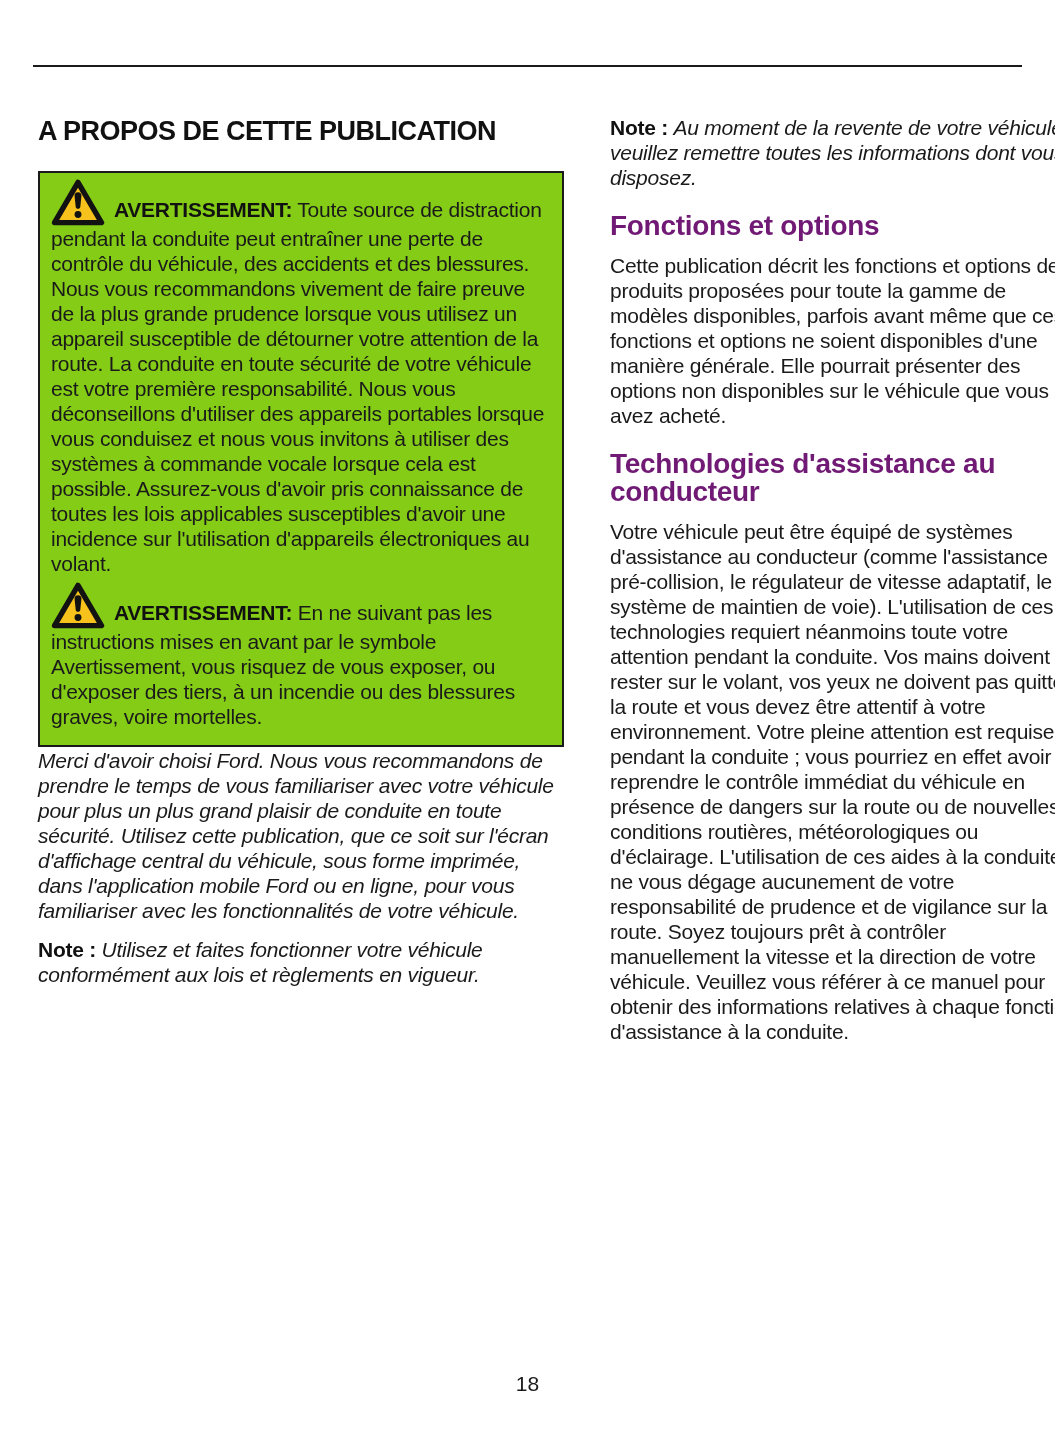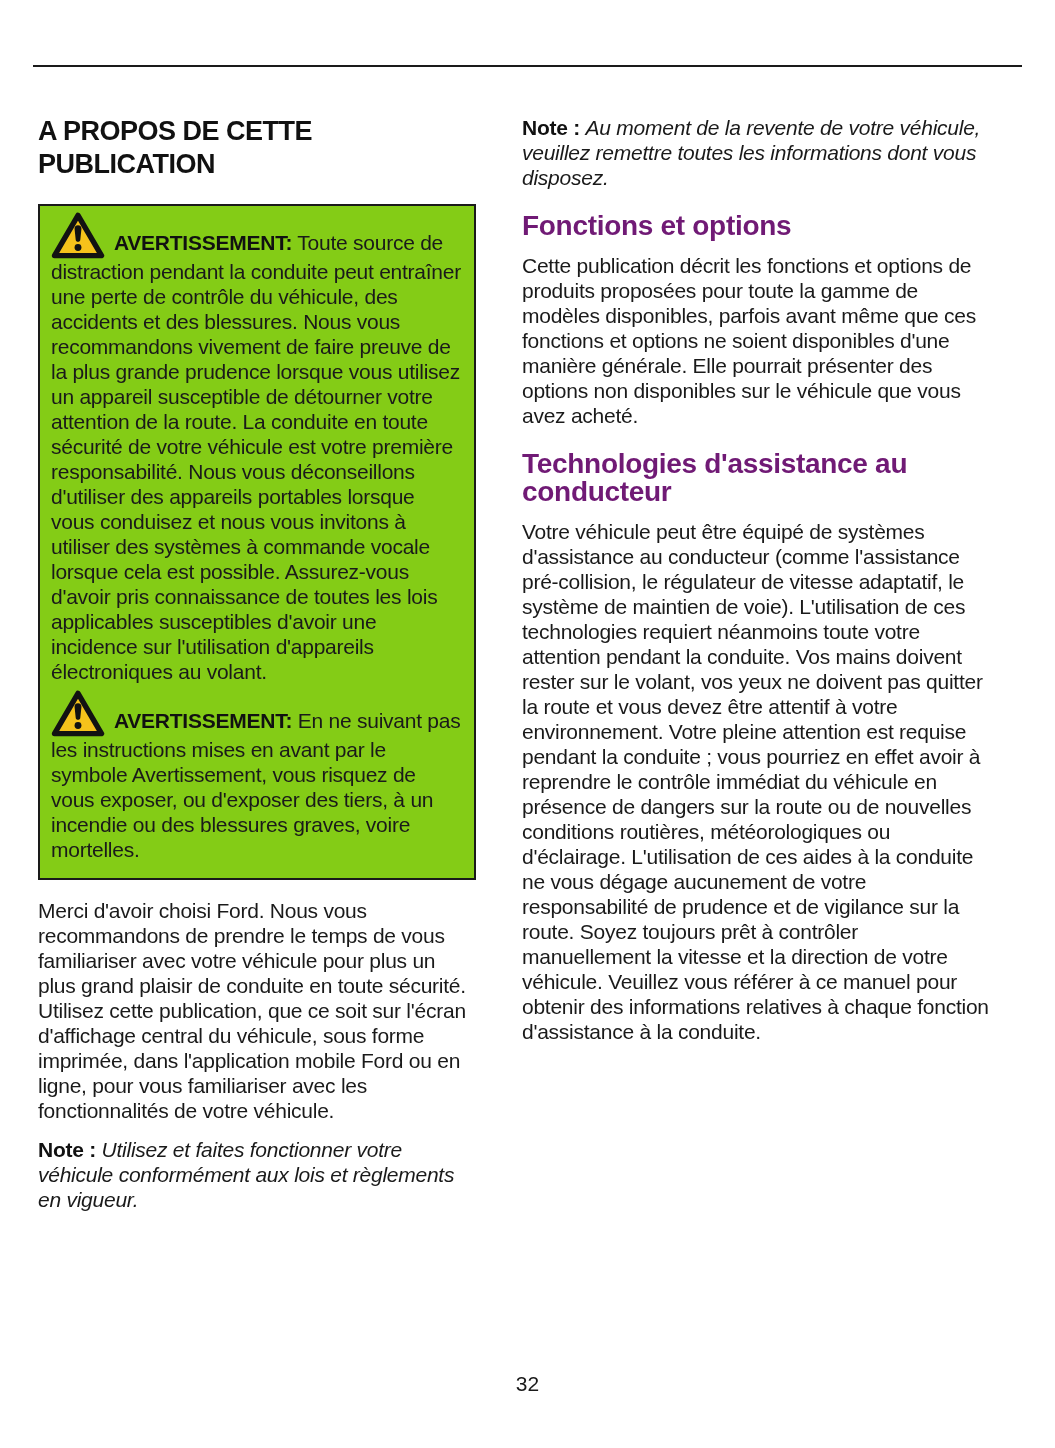--- a/index.html
+++ b/index.html
@@ -30,21 +30,21 @@
   }
 
   
   .columns {
     display: flex;
     margin-top: 48px;
     padding: 0 5px;
     gap: 46px;
   }
   .col { flex: 0 0 auto; }
-  .col.left  { width: 438px; }
+  .col.left  { width: 526px; }
   .col.right { width: 468px; }
 
   h2.section-heading {
     font-size: 27px;
     line-height: 33px;
     font-weight: bold;
     letter-spacing: -0.5px;
     color: #111;
   }
   h3.sub-heading {
@@ -77,21 +77,21 @@
     width: 54px;
     height: 47px;
     vertical-align: -9px;
     margin-right: 9px;
   }
   .warning .warn-icon svg { display: block; width: 100%; height: 100%; }
   .warning strong, .note strong { font-weight: bold; color: #111; }
   .note { margin-top: 14px; }
   .note em { font-style: italic; }
 
-  .col.left .body-text { margin-top: 18px; }
+  .col.left .body-text { margin-top: 1px; font-style: italic; }
   .col.right .body-text { margin-top: 0; }
   .col.right .note { margin-top: 0; }
 
   
   .page-number {
     position: absolute;
     left: 0;
     right: 0;
     bottom: 52px;
     text-align: center;
@@ -153,15 +153,15 @@
 
       <h3 class="sub-heading">Fonctions et options</h3>
       <p class="body-text">Cette publication décrit les fonctions et options de produits proposées pour toute la gamme de modèles disponibles, parfois avant même que ces fonctions et options ne soient disponibles d'une manière générale. Elle pourrait présenter des options non disponibles sur le véhicule que vous avez acheté.</p>
 
       <h3 class="sub-heading">Technologies d'assistance au conducteur</h3>
       <p class="body-text">Votre véhicule peut être équipé de systèmes d'assistance au conducteur (comme l'assistance pré-collision, le régulateur de vitesse adaptatif, le système de maintien de voie). L'utilisation de ces technologies requiert néanmoins toute votre attention pendant la conduite. Vos mains doivent rester sur le volant, vos yeux ne doivent pas quitter la route et vous devez être attentif à votre environnement. Votre pleine attention est requise pendant la conduite ; vous pourriez en effet avoir à reprendre le contrôle immédiat du véhicule en présence de dangers sur la route ou de nouvelles conditions routières, météorologiques ou d'éclairage. L'utilisation de ces aides à la conduite ne vous dégage aucunement de votre responsabilité de prudence et de vigilance sur la route. Soyez toujours prêt à contrôler manuellement la vitesse et la direction de votre véhicule. Veuillez vous référer à ce manuel pour obtenir des informations relatives à chaque fonction d'assistance à la conduite.</p>
     </section>
 
   </main>
 
-  <div class="page-number">32</div>
+  <div class="page-number">18</div>
 
 </div>
 
 </body></html>

